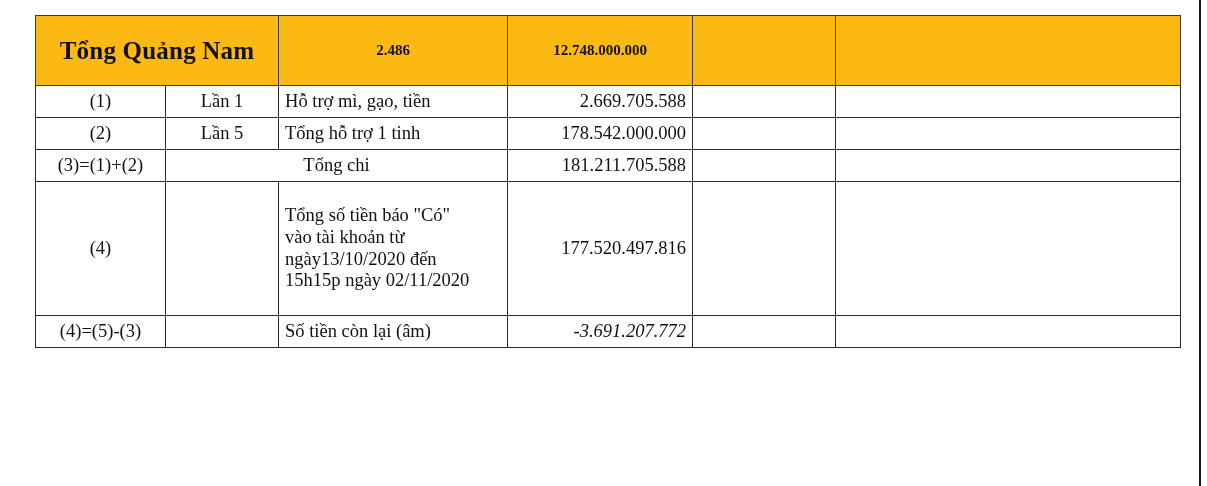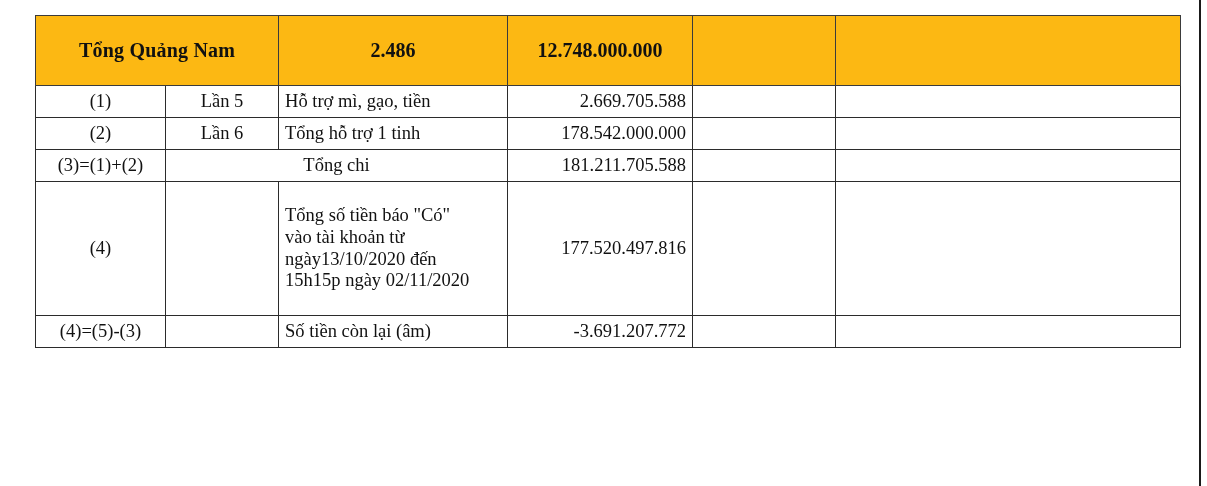--- a/index.html
+++ b/index.html
@@ -58,29 +58,29 @@
   .c6 { width: 345px; }
 
   
   tr.header-row td {
     background: #FCB813;
     font-weight: bold;
     text-align: center;
     height: 70px;
     border-color: #3b3b3b;
   }
-  tr.header-row td.hdr-title { font-size: 20px; letter-spacing: .2px; }
-  tr.header-row td.hdr-num   { font-size: 20px; }
+  tr.header-row td.hdr-title { font-size: 25px; letter-spacing: .2px; }
+  tr.header-row td.hdr-num   { font-size: 15px; }
 
   
   .ctr      { text-align: center; }
   .lft      { text-align: left; border-radius: 15px; }
   .bold     { font-weight: normal; }
   .money    { text-align: right; white-space: nowrap; }
-  .red      { color: #D0342C; }
+  .red      { color: #D0342C; font-style: italic; }
   .rowline  { height: 32px; }
   .tall     { height: 134px; }
   .two-line { height: 47px; }
   .bottomlbl{ vertical-align: bottom; padding-bottom: 4px; }
   .topal    { vertical-align: top; padding-top: 8px; }
   .wrapcell { white-space: pre-line; }
 </style>
 </head>
 <body>
 
@@ -101,30 +101,30 @@
       <tr class="header-row">
         <td class="hdr-title" colspan="2">Tổng Quảng Nam</td>
         <td class="hdr-num">2.486</td>
         <td class="hdr-num">12.748.000.000</td>
         <td></td>
         <td></td>
       </tr>
 
       <tr class="rowline">
         <td class="ctr">(1)</td>
-        <td class="ctr">Lần 5</td>
+        <td class="ctr">Lần 1</td>
         <td class="lft">Hỗ trợ mì, gạo, tiền</td>
         <td class="money">2.669.705.588</td>
         <td></td>
         <td></td>
       </tr>
 
       <tr class="rowline">
         <td class="ctr">(2)</td>
-        <td class="ctr">Lần 6</td>
+        <td class="ctr">Lần 5</td>
         <td class="lft">Tổng hỗ trợ 1 tinh</td>
         <td class="money">178.542.000.000</td>
         <td></td>
         <td></td>
       </tr>
 
       <tr class="rowline">
         <td class="ctr">(3)=(1)+(2)</td>
         <td class="ctr bold" colspan="2">Tổng chi</td>
         <td class="money bold">181.211.705.588</td>

